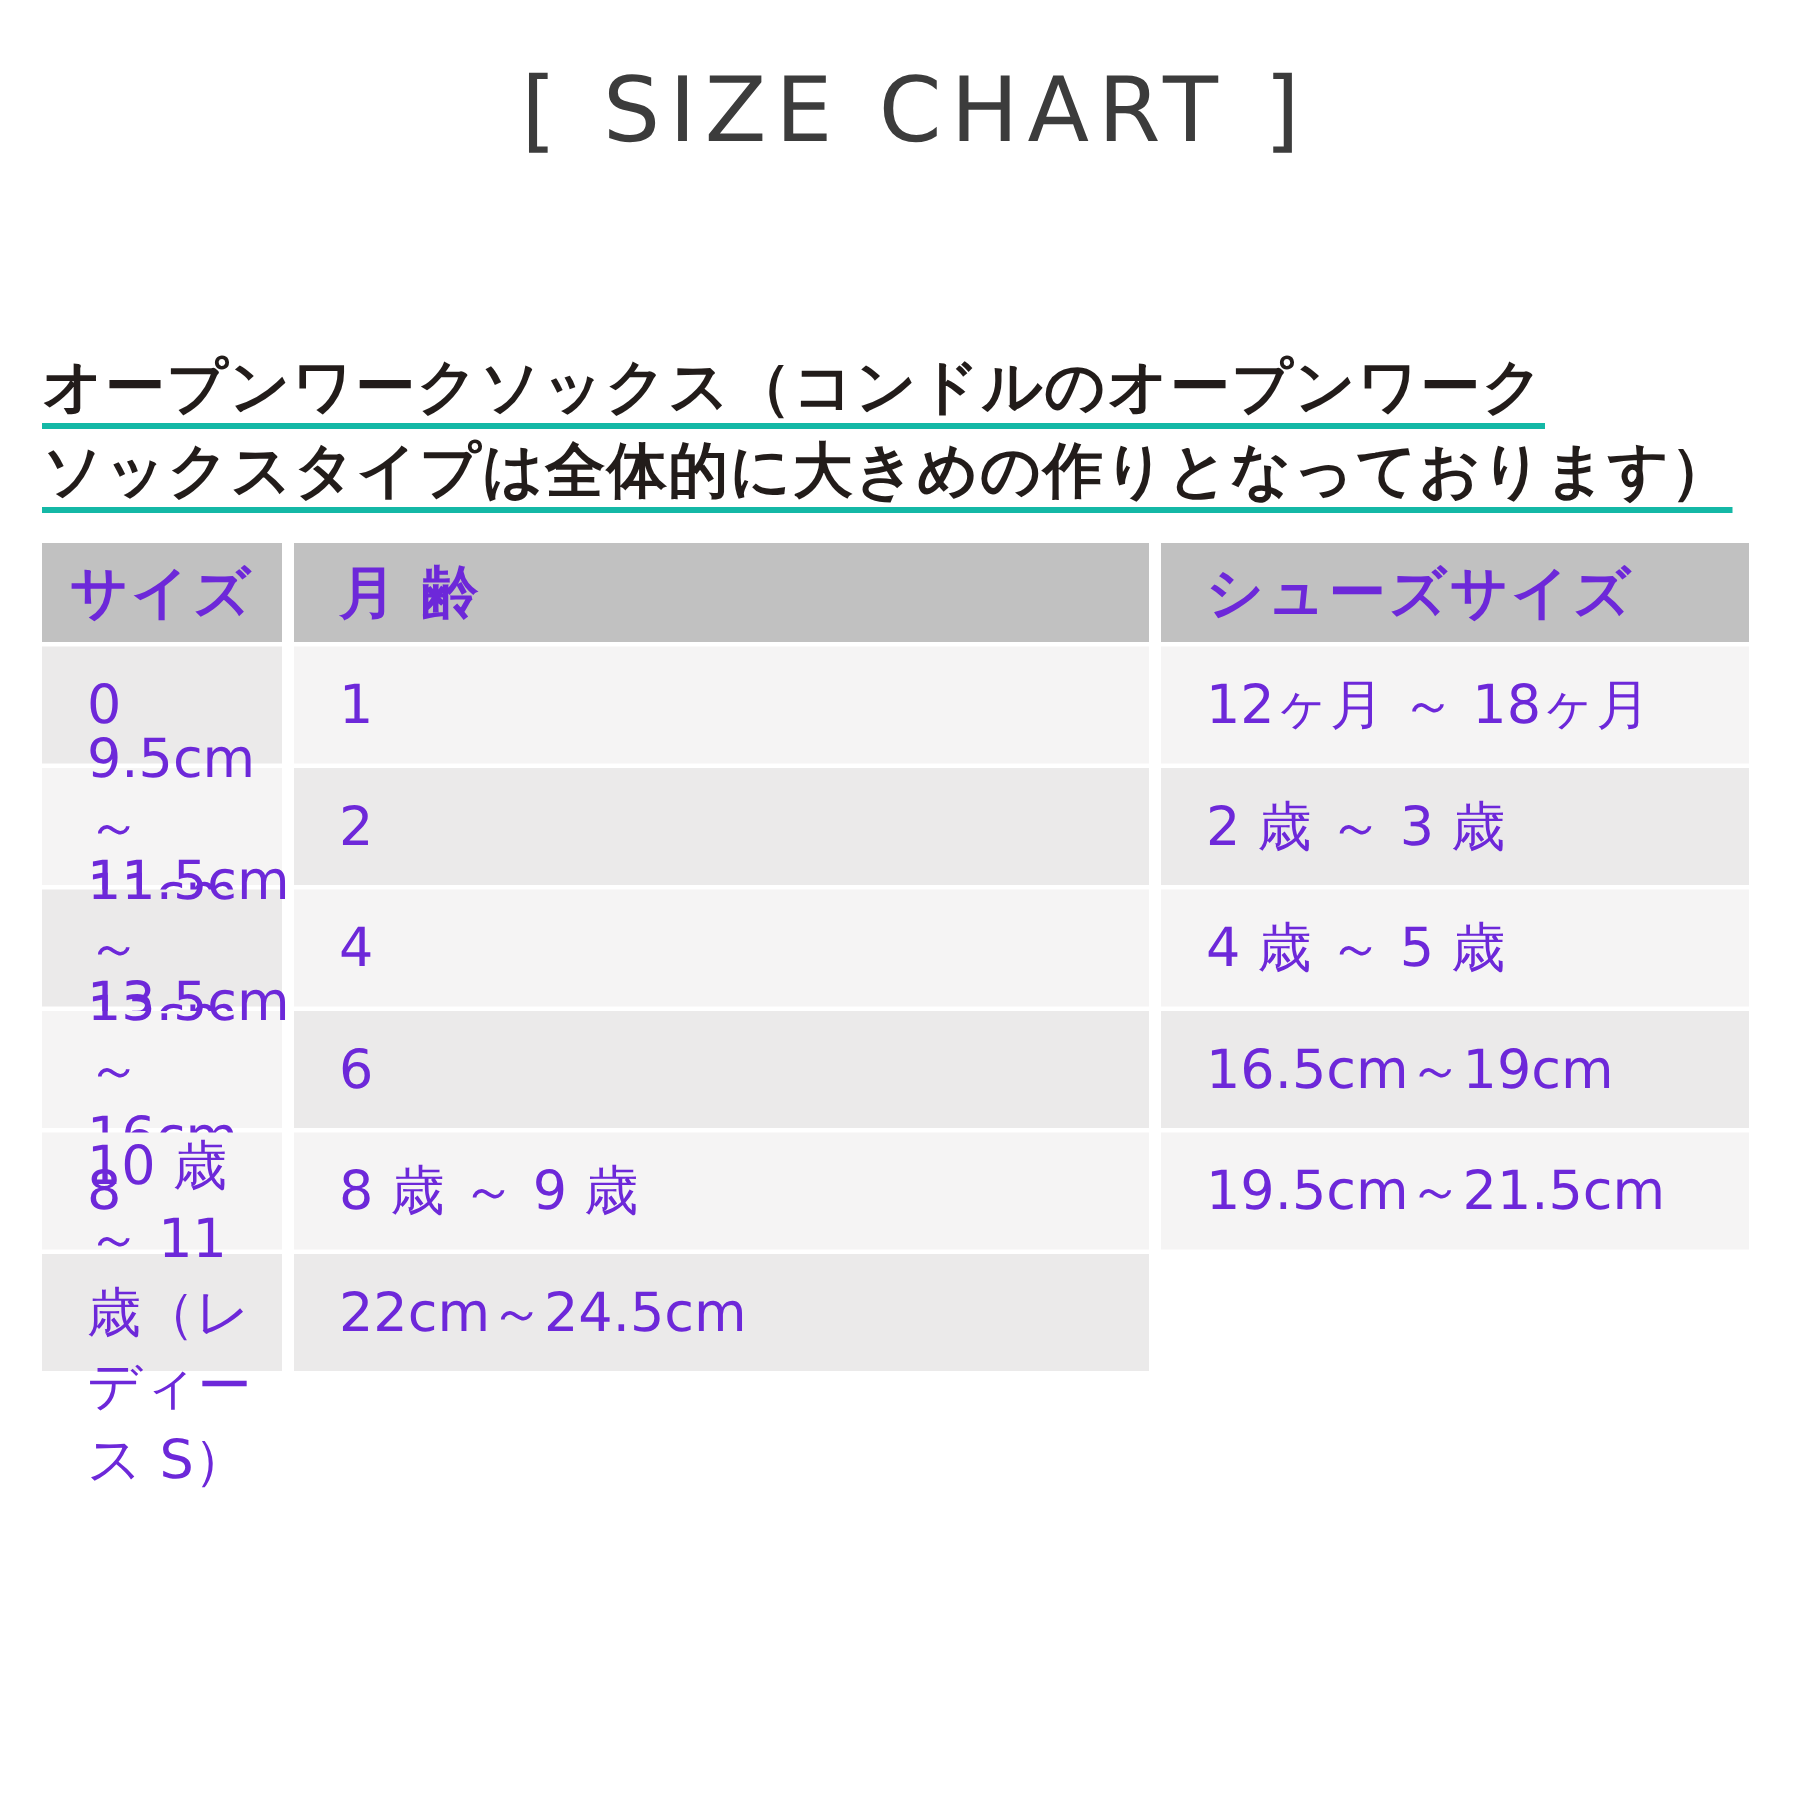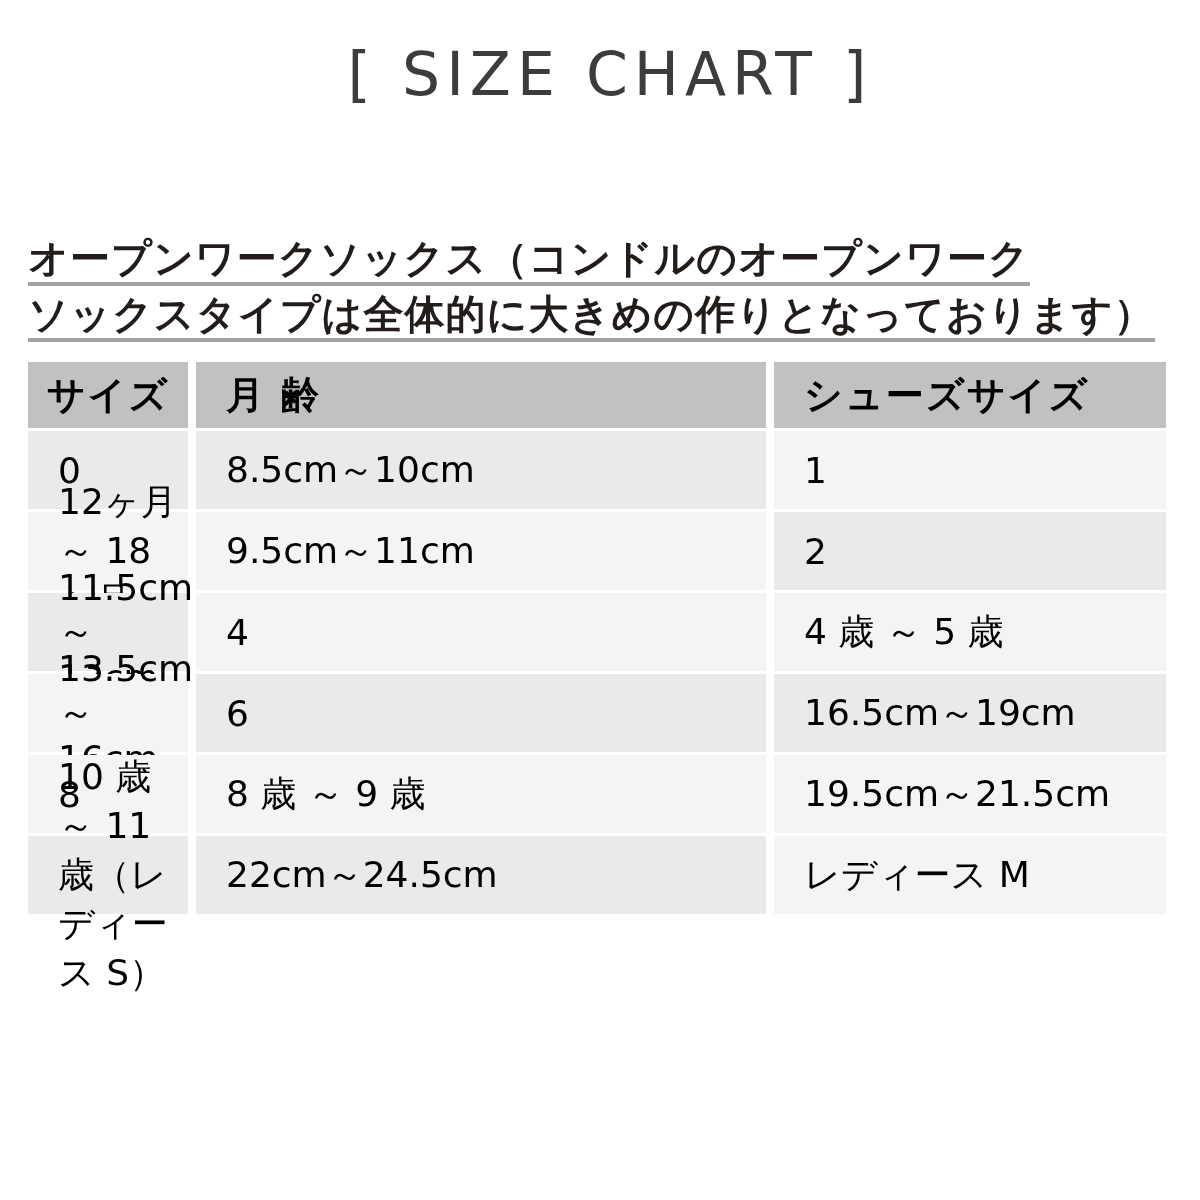--- a/index.html
+++ b/index.html
@@ -24,40 +24,40 @@
   }
   .product-note {
     margin: 128px 28px 0 28px;
     font-size: 40px;
     font-weight: bold;
     color: #221c1a;
     line-height: 1.0;
   }
   .note-line {
     display: inline-block;
-    border-bottom: 4px solid #a3a3a3;
+    border-bottom: 4px solid #14b8a6;
     padding-bottom: 4px;
     margin-bottom: 8px;
     letter-spacing: 1px;
   }
   .size-table {
     margin: 12px 28px 0 28px;
     width: 1138px;
     display: grid;
     grid-template-columns: 160px 570px 392px;
     column-gap: 8px;
     row-gap: 3px;
     background: #ffffff;
   }
   .cell {
     display: flex;
     align-items: center;
     box-sizing: border-box;
     padding-left: 30px;
-    color: #000000;
+    color: #6d28d9;
   }
   .header-cell {
     height: 66px;
     background: #c1c1c1;
     font-weight: bold;
     font-size: 38px;
     letter-spacing: 2px;
   }
   .header-cell.center {
     justify-content: center;
@@ -79,37 +79,36 @@
   <span class="note-line">オープンワークソックス（コンドルのオープンワーク</span><br>
   <span class="note-line">ソックスタイプは全体的に大きめの作りとなっております）</span>
 </div>
 
 <div class="size-table">
   <div class="cell header-cell center">サイズ</div>
   <div class="cell header-cell">月 齢</div>
   <div class="cell header-cell">シューズサイズ</div>
 
   <div class="cell body-cell row-odd">0</div>
-  <div class="cell body-cell row-odd">8.5cm～10cm</div>
 
   <div class="cell body-cell row-even">1</div>
   <div class="cell body-cell row-even">12ヶ月 ～ 18ヶ月</div>
   <div class="cell body-cell row-even">9.5cm～11cm</div>
 
   <div class="cell body-cell row-odd">2</div>
+  <div class="cell body-cell row-odd">2 歳 ～ 3 歳</div>
   <div class="cell body-cell row-odd">11.5cm～13cm</div>
 
   <div class="cell body-cell row-even">4</div>
   <div class="cell body-cell row-even">4 歳 ～ 5 歳</div>
   <div class="cell body-cell row-even">13.5cm～16cm</div>
 
   <div class="cell body-cell row-odd">6</div>
   <div class="cell body-cell row-odd">16.5cm～19cm</div>
 
   <div class="cell body-cell row-even">8</div>
   <div class="cell body-cell row-even">8 歳 ～ 9 歳</div>
   <div class="cell body-cell row-even">19.5cm～21.5cm</div>
 
   <div class="cell body-cell row-odd">10 歳 ～ 11 歳（レディース S）</div>
   <div class="cell body-cell row-odd">22cm～24.5cm</div>
 
-  <div class="cell body-cell row-even">レディース M</div>
 </div>
 
 </body></html>

